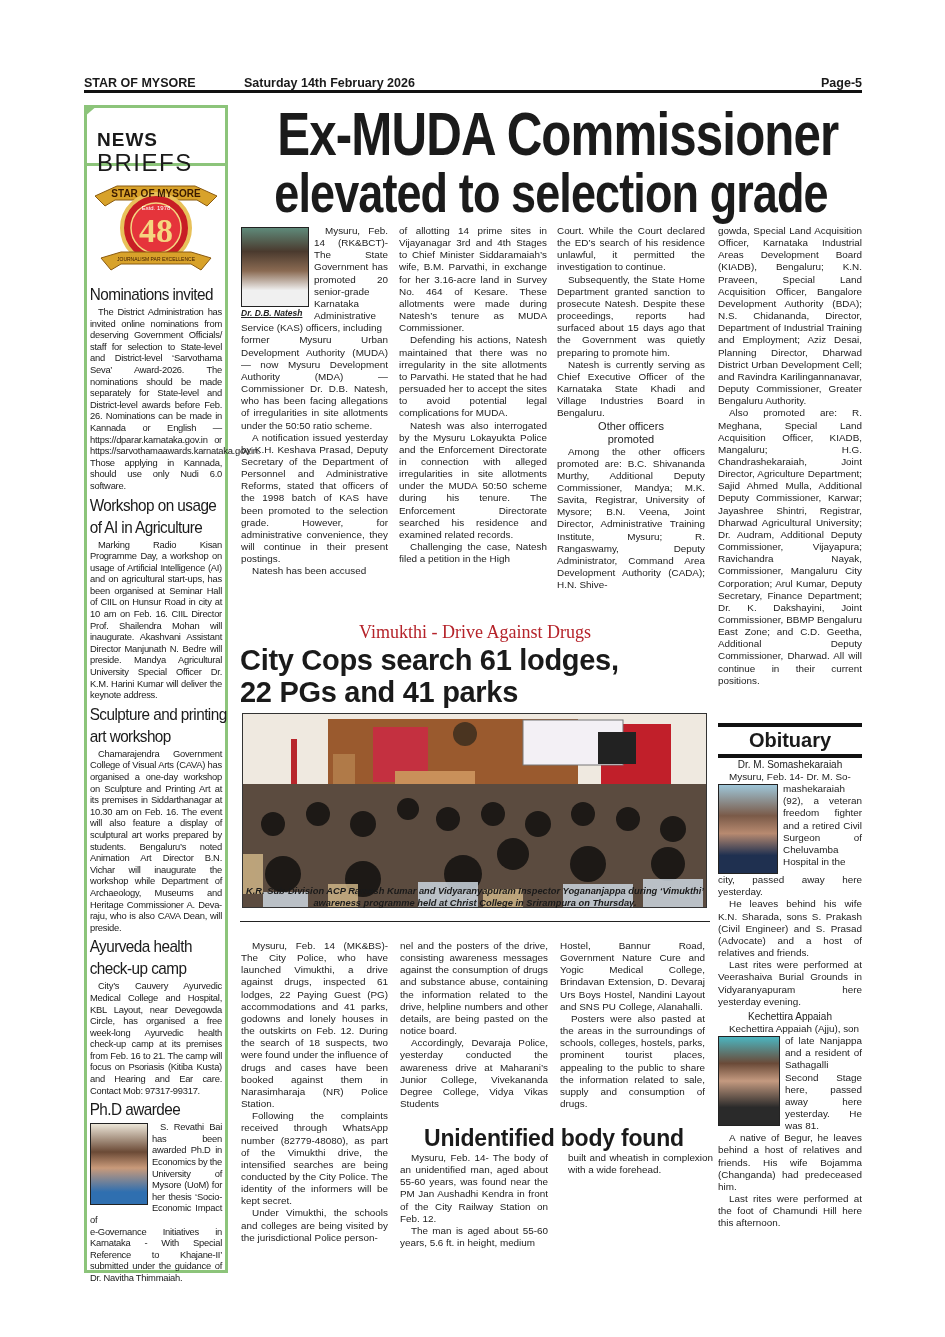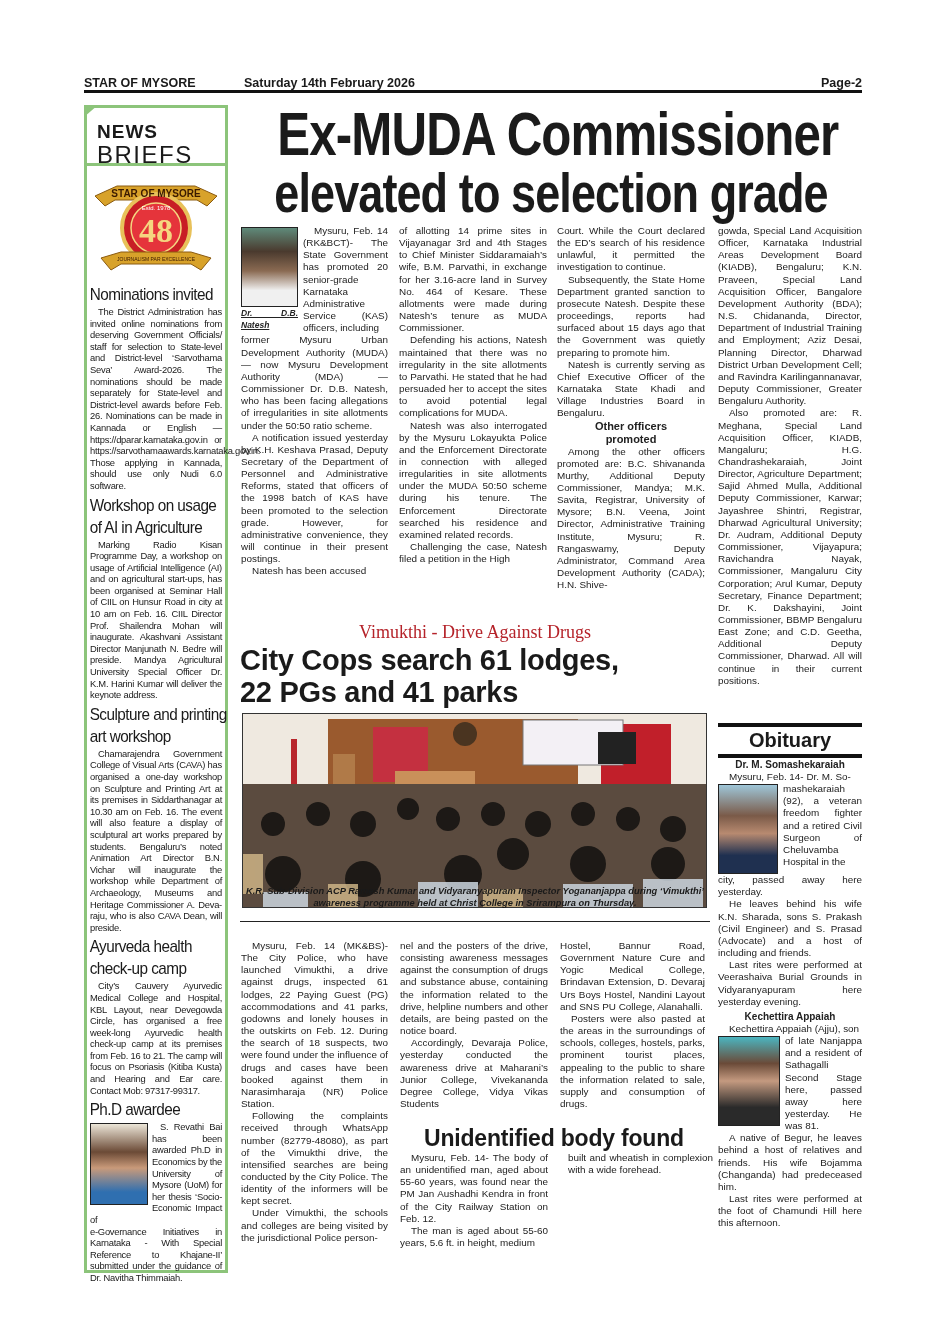--- a/index.html
+++ b/index.html
@@ -7,48 +7,48 @@
   body{position:relative;font-family:"Liberation Sans",sans-serif;color:#1a1a1a}
   .abs{position:absolute}
   .masthead{left:84px;top:75px;width:778px;height:18px;border-bottom:3px solid #111;font-weight:bold;font-size:12.5px}
   .masthead .paper{position:absolute;left:0;top:1px}
   .masthead .date{position:absolute;left:160px;top:1px}
   .masthead .page{position:absolute;right:0;top:1px}
   
   .briefs{left:84px;top:105px;width:144px;height:1168px;border:3px solid #8cc47a;background:#fff}
   .briefs-head{height:58px;border-bottom:3px solid #8cc47a;padding-left:10px;position:relative}
   .briefs-head .corner{position:absolute;left:-3px;top:-3px;width:0;height:0;border-top:12px solid #8cc47a;border-right:14px solid transparent}
-  .briefs-head .t1{font-weight:bold;font-size:19px;letter-spacing:1px;padding-top:14px;line-height:20px}
+  .briefs-head .t1{font-weight:bold;font-size:19px;letter-spacing:1px;padding-top:22px;line-height:20px}
   .briefs-head .t2{font-size:24px;letter-spacing:1.5px;line-height:26px}
   .logo{height:118px;position:relative}
   .b-title{font-family:"Liberation Sans",sans-serif;font-size:17px;line-height:22px;letter-spacing:-0.6px;padding:0 3px;transform:scaleX(0.9);transform-origin:left;white-space:nowrap}
   .b-text{font-size:9.4px;line-height:11.6px;text-align:justify;padding:0 3px;letter-spacing:-0.25px}
   
   .main-head{left:240px;top:104px;width:622px;text-align:center;font-family:"Liberation Sans",sans-serif;font-weight:bold;color:#1b1b1b}
   .main-head .l1{font-size:56px;line-height:60px;letter-spacing:-1px;transform:scaleX(0.88) scaleY(1.1);transform-origin:center;white-space:nowrap}
   .main-head .l2{font-size:50px;line-height:58px;letter-spacing:-1px;transform:scaleX(0.9) scaleY(1.1);transform-origin:center;white-space:nowrap}
   .col{position:absolute;font-size:9.9px;line-height:12.15px;text-align:justify;color:#222}
   .col p{text-indent:11px}
   .col p.noind{text-indent:0}
-  .subhead{text-align:center;font-weight:bold;font-size:11px;line-height:13px}
+  .subhead{text-align:center;font-weight:normal;font-size:11px;line-height:13px}
   .photo{background:linear-gradient(160deg,#c9b9a2,#7a6a58 45%,#3b3028);border:1px solid #222}
   .kicker{left:240px;top:622px;width:470px;text-align:center;font-family:"Liberation Serif",serif;color:#b5232a;font-size:18px}
   .head2{left:240px;top:644px;width:470px;text-align:left;font-weight:bold;font-size:29px;line-height:32px;letter-spacing:-0.3px}
   .event-photo{left:242px;top:713px;width:465px;height:195px;border:1px solid #333;overflow:hidden;background:#6b5a4a}
   .caption{left:240px;top:886px;width:470px;text-align:center;font-style:italic;font-weight:bold;font-size:9.3px;line-height:11.5px;border-bottom:1px solid #222;padding-bottom:12px}
   .head3{left:398px;top:1125px;width:312px;text-align:center;font-weight:bold;font-size:23px;line-height:26px;letter-spacing:-0.2px}
   .obit-head{left:718px;top:723px;width:144px;border-top:4px solid #111;border-bottom:4px solid #111;text-align:center;font-weight:bold;font-size:20px;line-height:27px}
 </style>
 </head>
 <body>
 
 <div class="abs masthead">
   <span class="paper">STAR OF MYSORE</span>
   <span class="date">Saturday 14th February 2026</span>
-  <span class="page">Page-2</span>
+  <span class="page">Page-5</span>
 </div>
 
 <div class="abs briefs">
   <div class="briefs-head">
     <div class="corner"></div>
     <div class="t1">NEWS</div>
     <div class="t2">BRIEFS</div>
   </div>
   <div class="logo">
     <svg width="138" height="118" viewBox="0 0 138 118">
@@ -88,21 +88,21 @@
     </div>
   </div>
 </div>
 
 <div class="abs main-head">
   <div class="l1">Ex-MUDA Commissioner</div>
   <div class="l2">elevated to selection grade</div>
 </div>
 
 <div class="col" style="left:241px;top:225px;width:147px">
-  <div style="float:left;width:57px;margin:2px 5px 0 0">
+  <div style="float:left;width:68px;margin:2px 5px 0 0">
     <div class="photo" style="height:80px;background:linear-gradient(180deg,#5f8a7a 0%,#4a3a2e 30%,#8a6a52 55%,#f0f0f0 80%)"></div>
     <div style="font-size:8.5px;font-weight:bold;font-style:italic;text-decoration:underline;line-height:12px">Dr. D.B. Natesh</div>
   </div>
   <p>Mysuru, Feb. 14 (RK&amp;BCT)- The State Government has promoted 20 senior-grade Karnataka Administrative Service (KAS) officers, including</p>
   <p class="noind" style="clear:both">former Mysuru Urban Development Authority (MUDA) — now Mysuru Development Authority (MDA) — Commissioner Dr. D.B. Natesh, who has been facing allegations of irregularities in site allotments under the 50:50 ratio scheme.</p>
   <p>A notification issued yesterday by K.H. Keshava Prasad, Deputy Secretary of the Department of Personnel and Administrative Reforms, stated that officers of the 1998 batch of KAS have been promoted to the selection grade. However, for administrative convenience, they will continue in their present postings.</p>
   <p>Natesh has been accused</p>
 </div>
 
 <div class="col" style="left:399px;top:225px;width:148px">
@@ -200,21 +200,21 @@
 </div>
 
 <div class="abs obit-head">Obituary</div>
 <div class="col" style="left:718px;top:758px;width:144px">
   <div>
     <div class="subhead" style="font-size:10px">Dr. M. Somashekaraiah</div>
     <p>Mysuru, Feb. 14- Dr. M. So-</p>
     <div class="photo" style="float:left;width:60px;height:90px;margin:1px 5px 0 0;background:linear-gradient(180deg,#9ec6d8 0%,#7a5a48 35%,#b88a70 55%,#1f3050 80%)"></div>
     <p class="noind">mashekaraiah (92), a veteran freedom fighter and a retired Civil Surgeon of Cheluvamba Hospital in the</p>
     <p class="noind" style="clear:both">city, passed away here yesterday.</p>
-    <p>He leaves behind his wife K.N. Sharada, sons S. Prakash (Civil Engineer) and S. Prasad (Advocate) and a host of including and friends.</p>
+    <p>He leaves behind his wife K.N. Sharada, sons S. Prakash (Civil Engineer) and S. Prasad (Advocate) and a host of relatives and friends.</p>
     <p>Last rites were performed at Veerashaiva Burial Grounds in Vidyaranyapuram here yesterday evening.</p>
   </div>
   <div style="margin-top:2px">
     <div class="subhead" style="font-size:10px">Kechettira Appaiah</div>
     <p>Kechettira Appaiah (Ajju), son</p>
     <div class="photo" style="float:left;width:62px;height:90px;margin:1px 5px 0 0;background:linear-gradient(180deg,#4bb5c0 0%,#6a4a38 30%,#c49a80 50%,#2a2a2a 80%)"></div>
     <p class="noind">of late Nanjappa and a resident of Sathagalli Second Stage here, passed away here yesterday. He was 81.</p>
     <p style="clear:both">A native of Begur, he leaves behind a host of relatives and friends. His wife Bojamma (Changanda) had predeceased him.</p>
     <p>Last rites were performed at the foot of Chamundi Hill here this afternoon.</p>
   </div>

